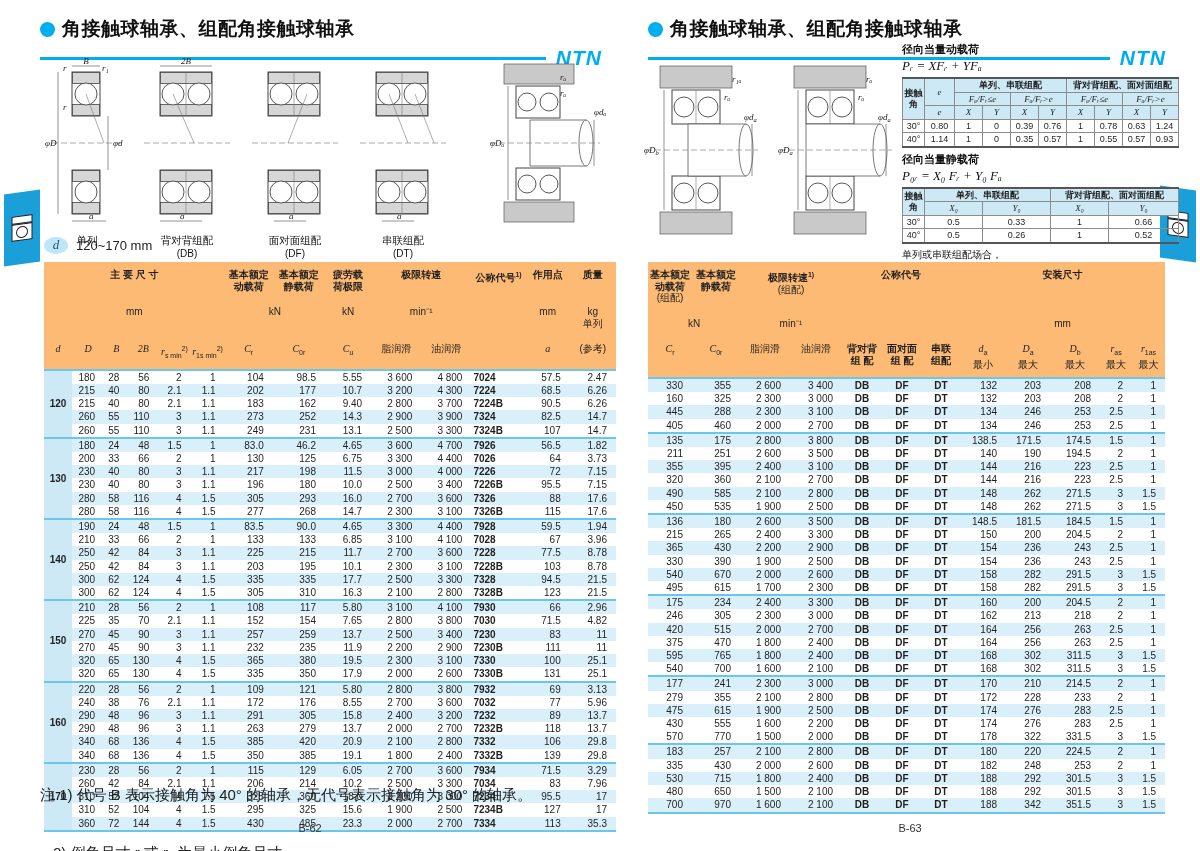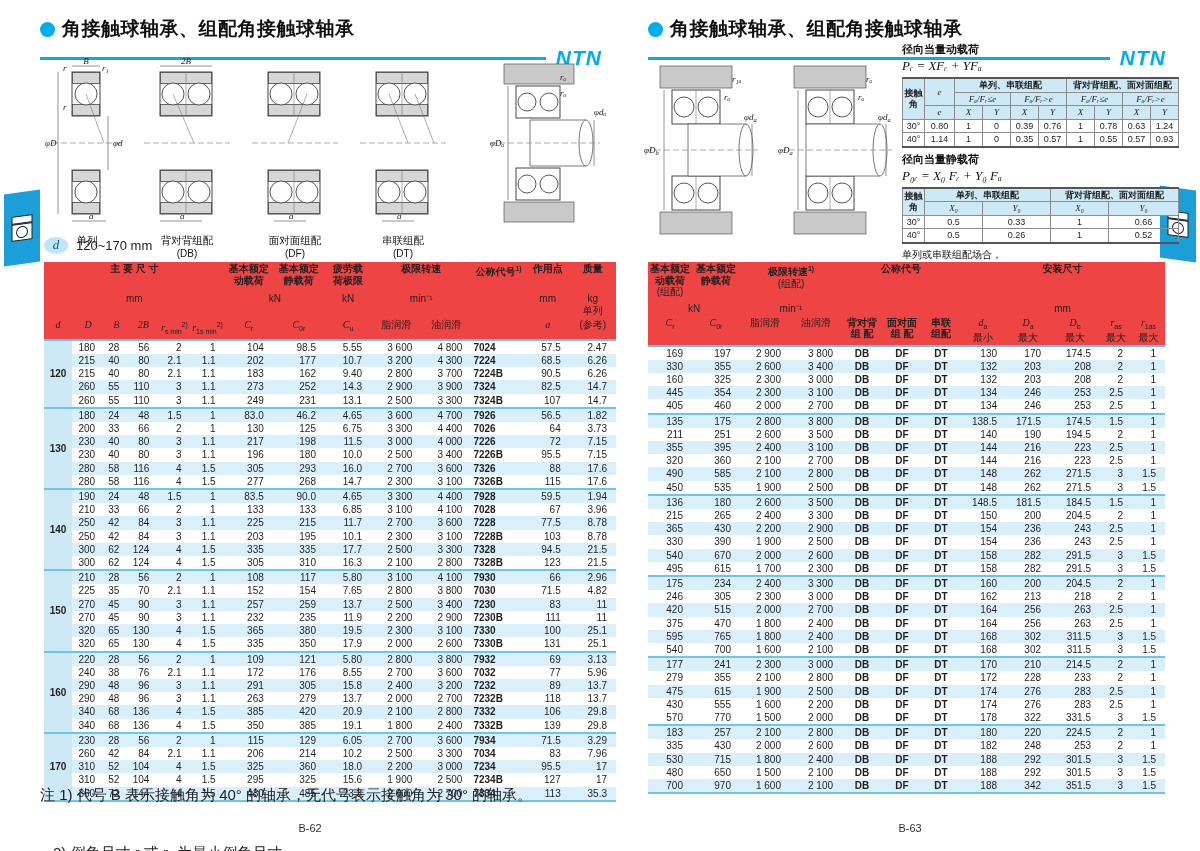--- a/index.html
+++ b/index.html
@@ -38,21 +38,21 @@
   
   .range { position:absolute; top:237px; left:44px; display:flex; align-items:center; gap:8px; }
   .d-oval { background:#bfe6f6; border-radius:50%; width:24px; height:17px; text-align:center;
             font-family:"Liberation Serif",serif; font-style:italic; font-size:13px; line-height:16px; color:#0b5e86; }
   .range-text { font-size:13px; color:#222; }
 
   
   table.main { position:absolute; top:262px; border-collapse:collapse; table-layout:fixed; border-bottom:2px solid #6ac6ec; }
   #page-left table.main { left:44px; width:572px; }
   #page-right table.main { left:28px; width:517px; }
-  table.main thead th { background:#ef4444; font-weight:normal; font-size:10px; vertical-align:top; padding:1px 0; }
+  table.main thead th { background:#fdba74; font-weight:normal; font-size:10px; vertical-align:top; padding:7px 0; }
   table.main thead .b { font-weight:bold; }
   table.main thead tr:last-child th { border-bottom:2px solid #6ac6ec; }
   .hl { line-height:11.5px; text-align:center; }
   .sym { font-family:"Liberation Serif",serif; font-style:italic; font-weight:normal; }
   sub { font-size:7px; } sup { font-size:7px; }
   table.main td { font-size:10px; height:13.2px; line-height:13.2px; white-space:nowrap; overflow:hidden; }
   td.num { text-align:right; padding-right:9px; }
   td.ctr { text-align:center; font-weight:bold; }
   td.code { text-align:left; font-weight:bold; padding-left:2px; }
   tr.zebra td { background:#d9effa; }
@@ -1145,34 +1145,20 @@
               <div class="hl"><span class="sym">r</span><sub>as</sub></div>
               <div class="hl">最大</div>
             </th>
           <th>
               <div class="hl"><span class="sym">r</span><sub>1as</sub></div>
               <div class="hl">最大</div>
             </th>
         </tr>
       </thead>
       <tbody>
-          <tr>
-            <td class="num">169</td>
-            <td class="num">197</td>
-            <td class="num">2 900</td>
-            <td class="num">3 800</td>
-            <td class="ctr">DB</td>
-            <td class="ctr">DF</td>
-            <td class="ctr">DT</td>
-            <td class="num">130</td>
-            <td class="num">170</td>
-            <td class="num">174.5</td>
-            <td class="num">2</td>
-            <td class="num">1</td>
-          </tr>
           <tr class="zebra">
             <td class="num">330</td>
             <td class="num">355</td>
             <td class="num">2 600</td>
             <td class="num">3 400</td>
             <td class="ctr">DB</td>
             <td class="ctr">DF</td>
             <td class="ctr">DT</td>
             <td class="num">132</td>
             <td class="num">203</td>
@@ -1189,21 +1175,21 @@
             <td class="ctr">DF</td>
             <td class="ctr">DT</td>
             <td class="num">132</td>
             <td class="num">203</td>
             <td class="num">208</td>
             <td class="num">2</td>
             <td class="num">1</td>
           </tr>
           <tr class="zebra">
             <td class="num">445</td>
-            <td class="num">354</td>
+            <td class="num">288</td>
             <td class="num">2 300</td>
             <td class="num">3 100</td>
             <td class="ctr">DB</td>
             <td class="ctr">DF</td>
             <td class="ctr">DT</td>
             <td class="num">134</td>
             <td class="num">246</td>
             <td class="num">253</td>
             <td class="num">2.5</td>
             <td class="num">1</td>

